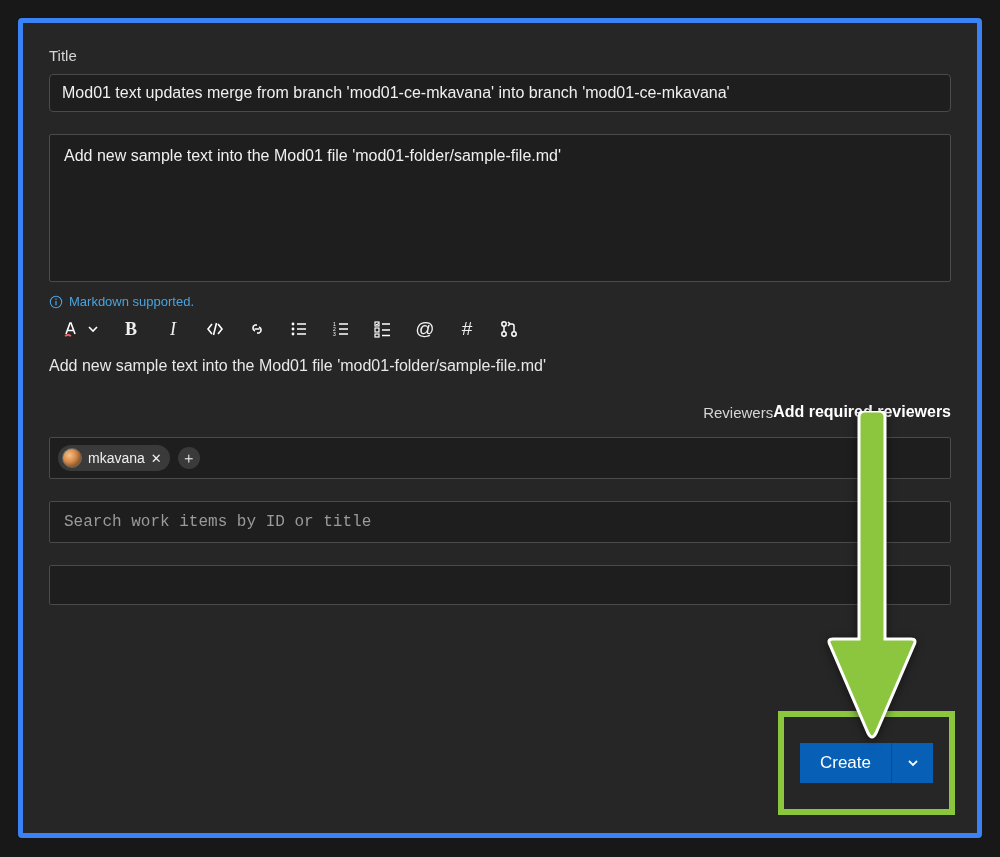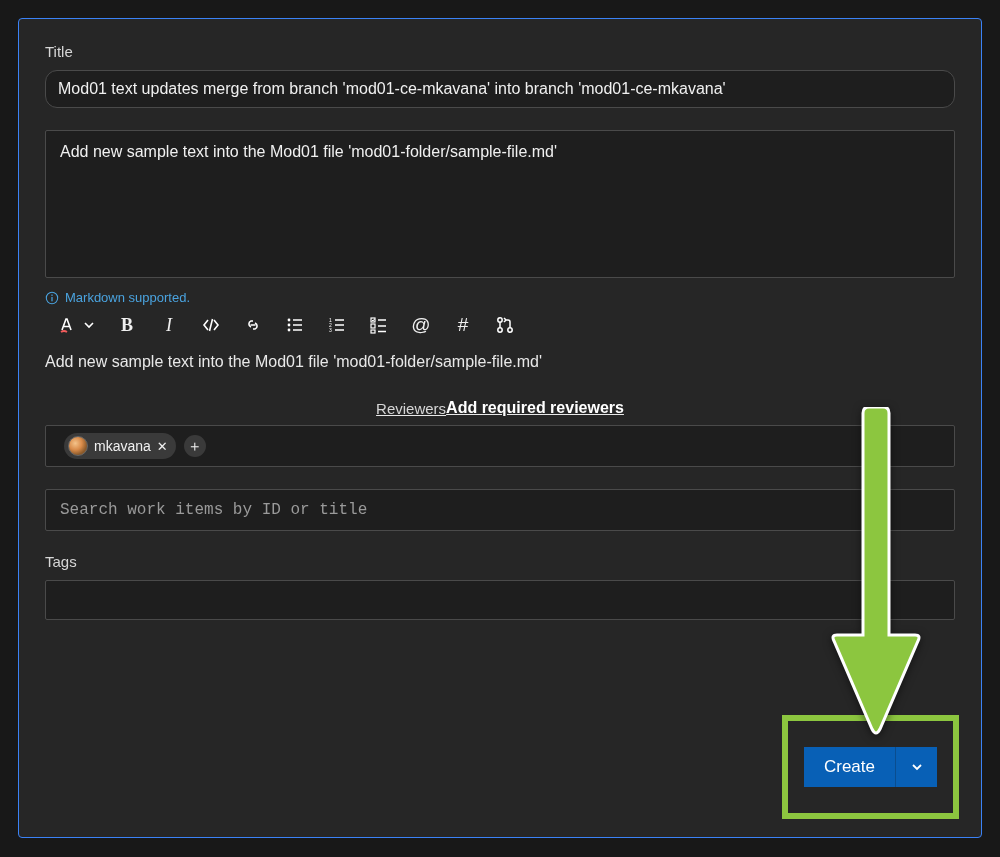--- a/index.html
+++ b/index.html
@@ -5,40 +5,40 @@
   * { box-sizing: border-box; margin: 0; padding: 0; }
   html, body { width: 1000px; height: 857px; }
   body {
     background: #181818;
     font-family: "Segoe UI", -apple-system, sans-serif;
     color: #e8e8e8;
     padding: 18px;
   }
   .panel {
     background: #262626;
-    border: 1px solid #3b82f6;
+    border: 5px solid #3b82f6;
     border-radius: 4px;
     padding: 24px 26px 26px 26px;
     height: 820px;
     position: relative;
   }
   .field-label {
     font-size: 15px;
     color: #d6d6d6;
     margin-bottom: 10px;
     display: block;
   }
   .text-input {
     width: 100%;
     background: #1e1e1e;
     border: 1px solid #4a4a4a;
     color: #f0f0f0;
     font-size: 16px;
     padding: 9px 12px;
-    border-radius: 12px;
+    border-radius: 4px;
     font-family: inherit;
   }
   .text-area {
     width: 100%;
     background: #1e1e1e;
     border: 1px solid #4a4a4a;
     color: #f0f0f0;
     font-size: 16px;
     padding: 12px 14px;
     border-radius: 2px;
@@ -75,36 +75,35 @@
   }
   .toolbar .tb-btn svg { width: 18px; height: 18px; }
   .tb-group { display: inline-flex; align-items: center; gap: 6px; }
   .preview-text {
     color: #e8e8e8;
     font-size: 16px;
     margin-bottom: 28px;
   }
   .reviewers-header {
     display: flex;
-    justify-content: center;
-    align-items: center;
-    margin-bottom: 8px;
-    text-decoration: underline;
+    justify-content: flex-end;
+    align-items: center;
+    margin-bottom: 16px;
   }
   .reviewers-header .field-label { margin-bottom: 0; }
   .add-required {
     color: #ffffff;
     font-size: 16px;
     font-weight: 600;
   }
   .chip-container {
     background: #1e1e1e;
     border: 1px solid #4a4a4a;
     border-radius: 2px;
-    padding: 6px 18px;
+    padding: 6px 8px;
     display: flex;
     align-items: center;
     gap: 8px;
     min-height: 42px;
   }
   .chip {
     background: #3a3a3a;
     border-radius: 14px;
     padding: 3px 8px 3px 4px;
     display: inline-flex;
@@ -294,21 +293,20 @@
       </span>
       <span class="add-chip">＋</span>
     </div>
   </div>
 
   <div class="section">
     <input type="text" class="search-input" placeholder="Search work items by ID or title" style="">
   </div>
 
   <div class="section">
-    <label class="field-label">Tags</label>
     <div class="tags-input"></div>
   </div>
 
   <div class="footer">
     <div class="highlight-box">
       <span class="create-group">
         <button class="create-btn">Create</button>
         <button class="create-drop">
           <svg viewBox="0 0 14 14">
               <path d="M3 5 L7 9 L11 5" stroke="#fff" stroke-width="1.8" fill="none"></path>

